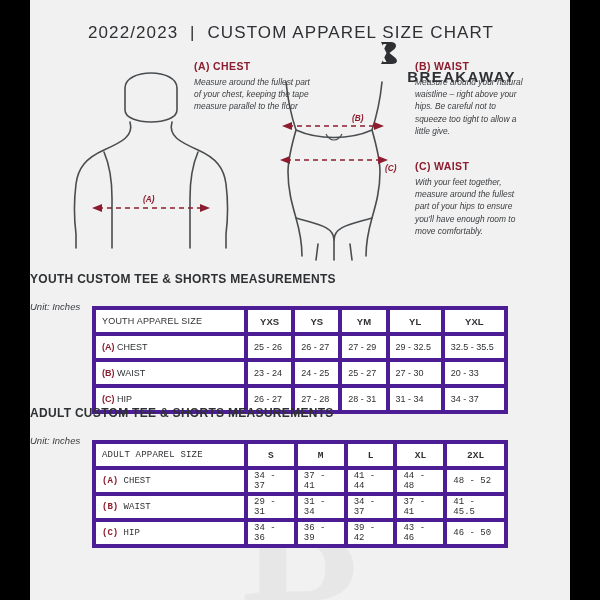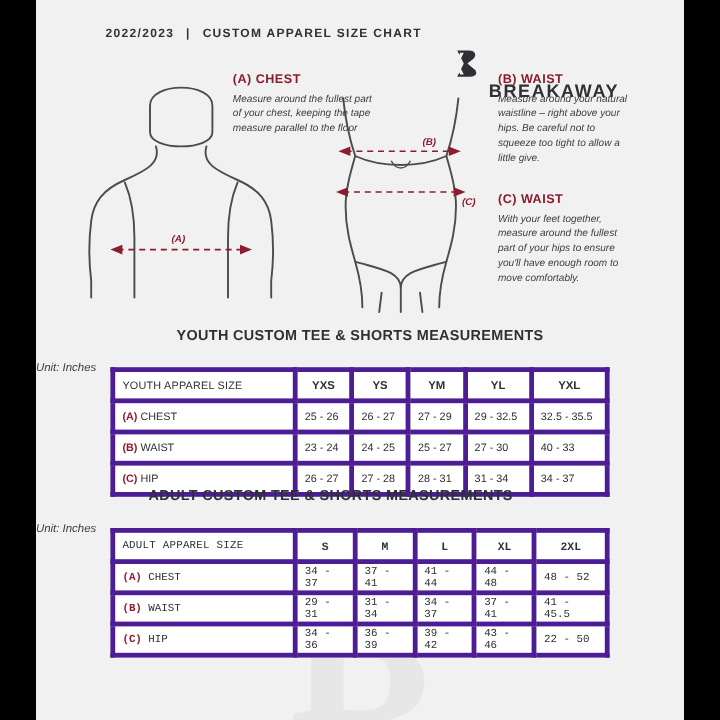--- a/index.html
+++ b/index.html
@@ -41,22 +41,22 @@
   .header {
     position: absolute;
     left: 0; top: 18px;
     width: 540px;
     height: 34px;
   }
   .header-title {
     position: absolute;
     left: 58px;
     top: 5px;
-    font-size: 10px;
-    font-weight: bold;
+    font-size: 17px;
+    font-weight: normal;
     letter-spacing: 1.1px;
     color: #2e3033;
   }
   .header-sep {
     display: inline-block;
     color: #2e3033;
     padding: 0 6px;
   }
   .brand {
     position: absolute;
@@ -113,21 +113,21 @@
     font-size: 8.2px;
     font-weight: bold;
     color: #8c1d2e;
     font-style: italic;
   }
   .tag-b { left: 322px; top: 66px; }
   .tag-c { left: 355px; top: 116px; }
 
   
   .sec-title {
-    text-align: center;
+    text-align: left;
     font-size: 12px;
     font-weight: bold;
     color: #2e3033;
     letter-spacing: 0.3px;
   }
   .sec-sub {
     font-size: 9.5px;
     font-style: italic;
     color: #3a3d40;
     margin-top: 15px;
@@ -302,21 +302,21 @@
           <td class="val">27 - 29</td>
           <td class="val">29 - 32.5</td>
           <td class="val">32.5 - 35.5</td>
         </tr>
         <tr>
           <td class="rowlabel"><span class="letter">(B)</span><span> WAIST</span></td>
           <td class="val">23 - 24</td>
           <td class="val">24 - 25</td>
           <td class="val">25 - 27</td>
           <td class="val">27 - 30</td>
-          <td class="val">40 - 33</td>
+          <td class="val">20 - 33</td>
         </tr>
         <tr>
           <td class="rowlabel"><span class="letter">(C)</span><span> HIP</span></td>
           <td class="val">26 - 27</td>
           <td class="val">27 - 28</td>
           <td class="val">28 - 31</td>
           <td class="val">31 - 34</td>
           <td class="val">34 - 37</td>
         </tr>
       </tbody>
@@ -354,19 +354,19 @@
           <td class="val">34 - 37</td>
           <td class="val">37 - 41</td>
           <td class="val">41 - 45.5</td>
         </tr>
         <tr>
           <td class="rowlabel"><span class="letter">(C)</span><span> HIP</span></td>
           <td class="val">34 - 36</td>
           <td class="val">36 - 39</td>
           <td class="val">39 - 42</td>
           <td class="val">43 - 46</td>
-          <td class="val">22 - 50</td>
+          <td class="val">46 - 50</td>
         </tr>
       </tbody>
     </table>
 
   </div>
 </div>
 
 </body></html>

